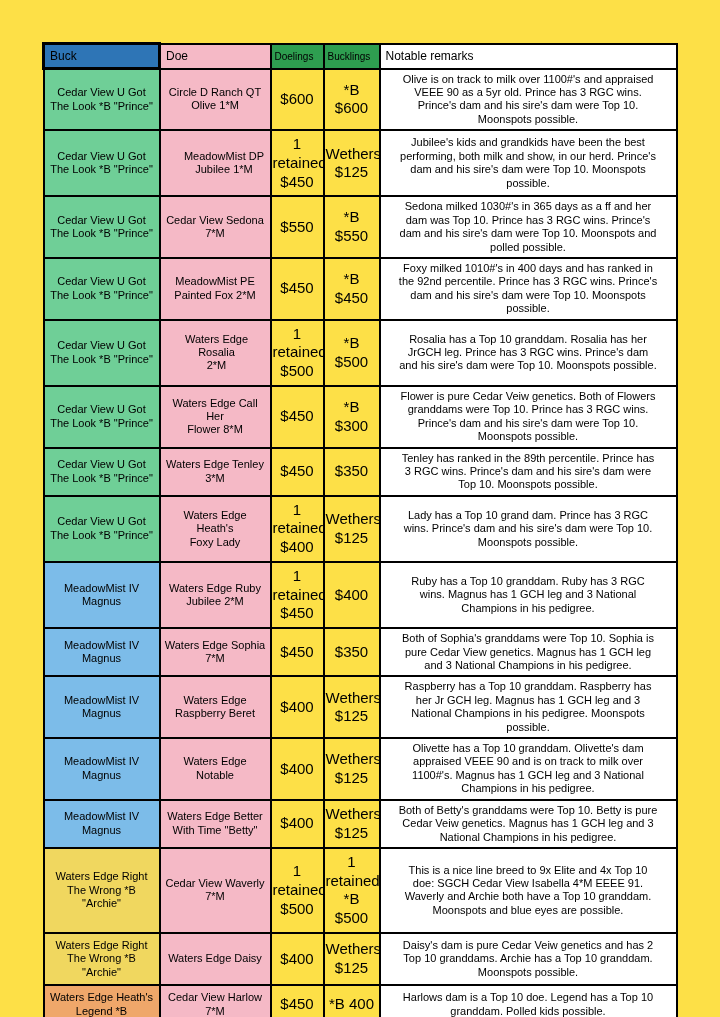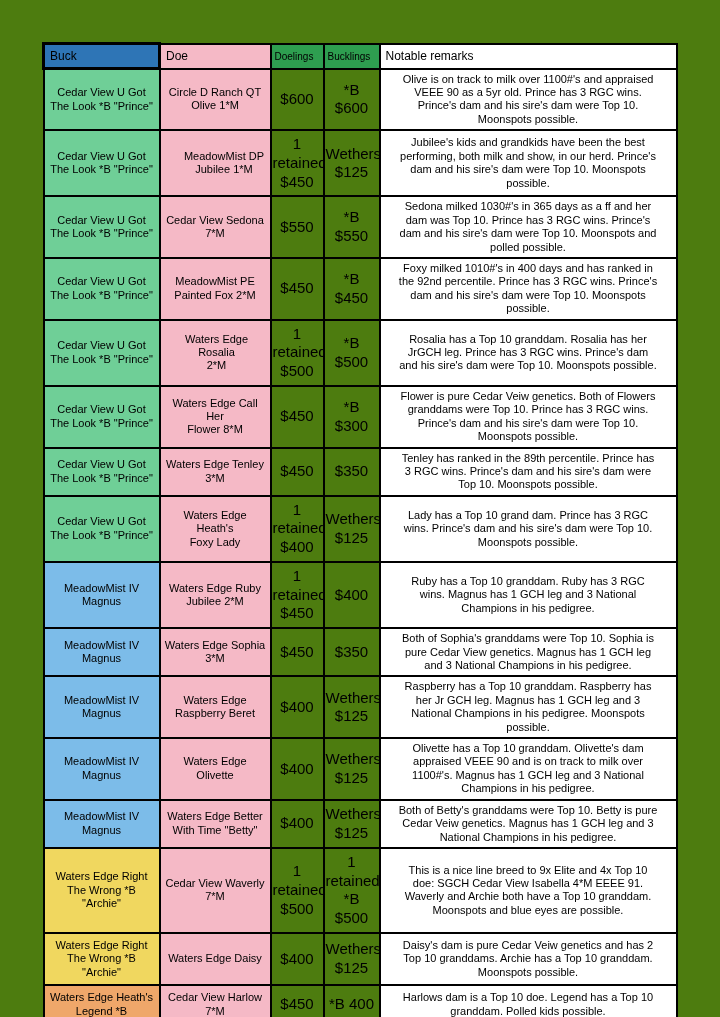--- a/index.html
+++ b/index.html
@@ -6,21 +6,21 @@
     margin: 0;
     padding: 0;
     background: #ffffff;
     font-family: "Liberation Sans", sans-serif;
     color: #000;
   }
   .sheet {
     position: relative;
     width: 720px;
     height: 1017px;
-    background: #4d7c0f;
+    background: #fde047;
     overflow: hidden;
     text-decoration: underline;
   }
   table.breeding {
     position: absolute;
     left: 42px;
     top: 42px;
     width: 633px;
     border-collapse: collapse;
     table-layout: fixed;
@@ -173,39 +173,39 @@
     <td class="pre kids-cell">1
 retained
 $450</td>
     <td class="pre kids-cell">$400</td>
     <td class="remarks-cell">Ruby has a Top 10 granddam. Ruby has 3 RGC wins. Magnus has 1 GCH leg and 3 National Champions in his pedigree.</td>
   </tr>
         <tr>
     <td class="pre buck-cell" style="background: rgb(124, 188, 233);">MeadowMist IV
 Magnus</td>
     <td class="pre doe-cell" style="background: rgb(245, 185, 198);">Waters Edge Sophia
-3*M</td>
+7*M</td>
     <td class="pre kids-cell">$450</td>
     <td class="pre kids-cell">$350</td>
     <td class="remarks-cell">Both of Sophia's granddams were Top 10. Sophia is pure Cedar View genetics. Magnus has 1 GCH leg and 3 National Champions in his pedigree.</td>
   </tr>
         <tr>
     <td class="pre buck-cell" style="background: rgb(124, 188, 233);">MeadowMist IV
 Magnus</td>
     <td class="pre doe-cell" style="background: rgb(245, 185, 198);">Waters Edge
 Raspberry Beret</td>
     <td class="pre kids-cell">$400</td>
     <td class="pre kids-cell">Wethers-
 $125</td>
     <td class="remarks-cell">Raspberry has a Top 10 granddam. Raspberry has her Jr GCH leg. Magnus has 1 GCH leg and 3 National Champions in his pedigree. Moonspots possible.</td>
   </tr>
         <tr>
     <td class="pre buck-cell" style="background: rgb(124, 188, 233);">MeadowMist IV
 Magnus</td>
-    <td class="pre doe-cell" style="background: rgb(245, 185, 198);">Waters Edge Olivette</td>
+    <td class="pre doe-cell" style="background: rgb(245, 185, 198);">Waters Edge Notable</td>
     <td class="pre kids-cell">$400</td>
     <td class="pre kids-cell">Wethers-
 $125</td>
     <td class="remarks-cell">Olivette has a Top 10 granddam. Olivette's dam appraised VEEE 90 and is on track to milk over 1100#'s. Magnus has 1 GCH leg and 3 National Champions in his pedigree.</td>
   </tr>
         <tr>
     <td class="pre buck-cell" style="background: rgb(124, 188, 233);">MeadowMist IV
 Magnus</td>
     <td class="pre doe-cell" style="background: rgb(245, 185, 198);">Waters Edge Better
 With Time "Betty"</td>

